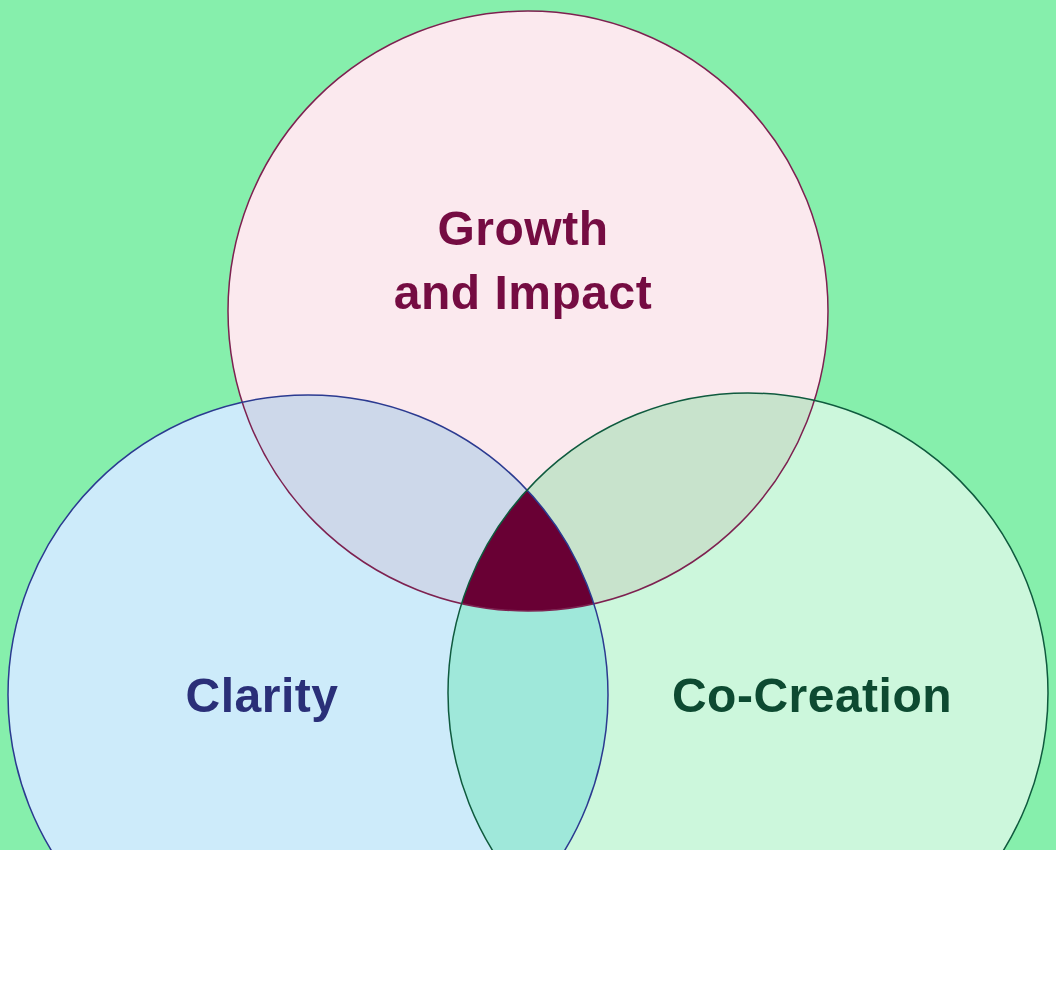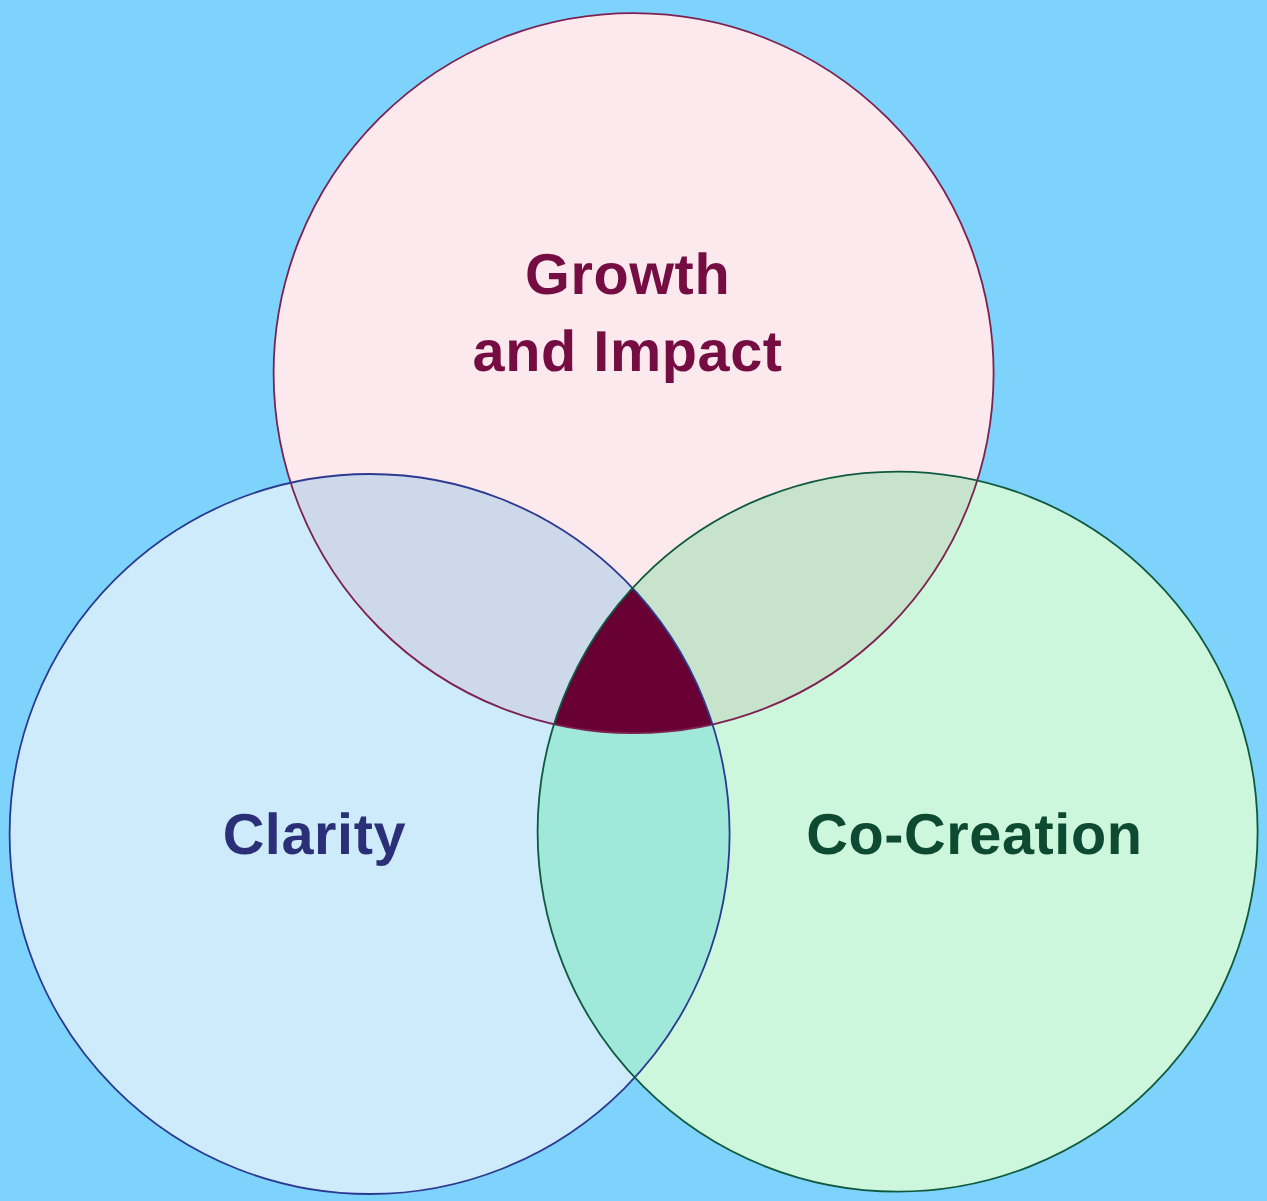--- a/index.html
+++ b/index.html
@@ -3,22 +3,22 @@
 <meta charset="utf-8">
 <style>
   html, body {
     margin: 0;
     padding: 0;
     background: #ffffff;
   }
   .canvas {
     position: relative;
     width: 1056px;
-    height: 1001px;
-    background: #7dd3fc;
+    height: 850px;
+    background: #86efac;
     overflow: hidden;
   }
   svg {
     display: block;
   }
   .venn-label {
     font-family: "Liberation Sans", "DejaVu Sans", sans-serif;
     font-size: 48px;
     font-weight: 600;
     letter-spacing: 0.5px;

